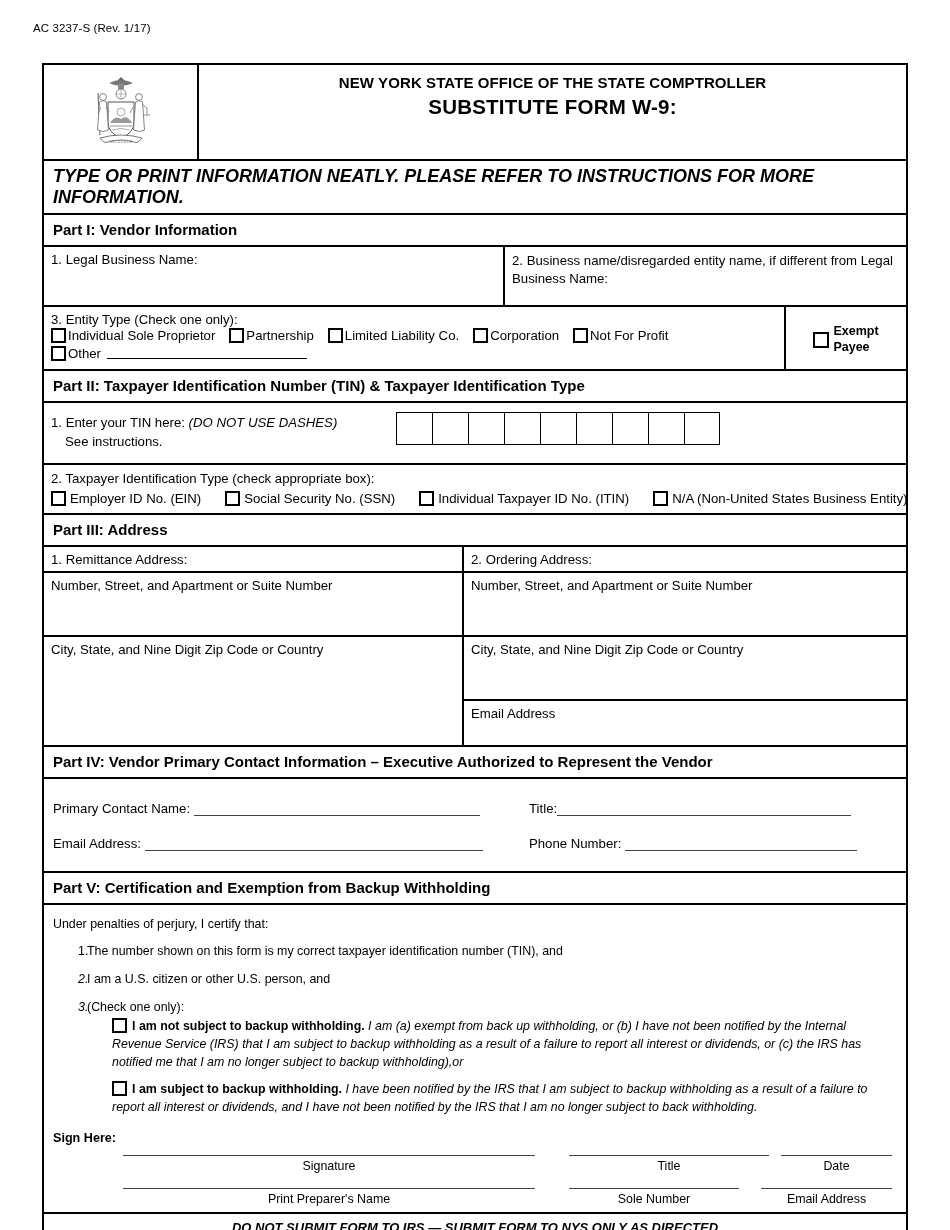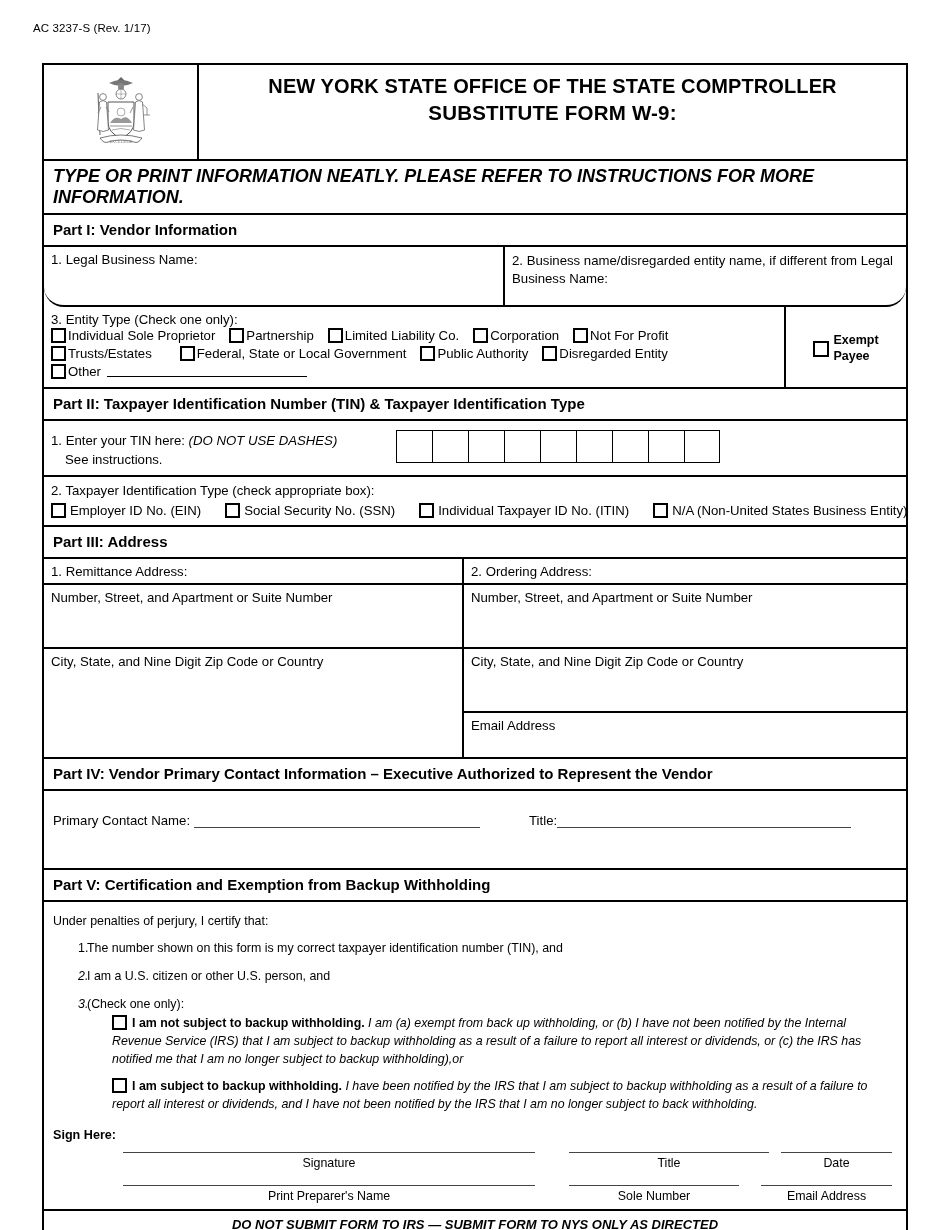--- a/index.html
+++ b/index.html
@@ -43,21 +43,21 @@
     align-items: center;
     justify-content: center;
     padding: 6px 0;
   }
   .hdr-titles {
     flex: 1;
     text-align: center;
     padding: 8px 6px 10px 6px;
     box-sizing: border-box;
   }
-  .t1 { font-size: 20px; font-weight: bold; letter-spacing: 0.1px; line-height: 1.3; }
+  .t1 { font-size: 15px; font-weight: bold; letter-spacing: 0.1px; line-height: 1.3; }
   .t2 { font-size: 20.5px; font-weight: bold; letter-spacing: 0.2px; line-height: 1.35; }
   .t3 { font-size: 16.5px; font-weight: bold; letter-spacing: 0.1px; line-height: 1.3; }
 
   .banner {
     border-bottom: 2.5px solid #000;
     font-style: italic;
     font-weight: bold;
     font-size: 18px;
     padding: 5px 0 5px 9px;
   }
@@ -66,21 +66,21 @@
     font-weight: bold;
     font-size: 15px;
     padding: 6px 0 7px 9px;
   }
   .row { display: flex; }
   .cell { box-sizing: border-box; padding: 5px 6px 4px 7px; font-size: 13.2px; }
   .vline { border-right: 2.5px solid #000; }
   .hline { border-bottom: 2.5px solid #000; }
 
   
-  .names-row { border-bottom: 2.5px solid #000; border-radius: 20px; }
+  .names-row { border-bottom: 2.5px solid #000; }
   .name-left { width: 461px; height: 58px; }
   .name-right { flex: 1; height: 58px; line-height: 1.35; }
 
   
   .entity-row { border-bottom: 2.5px solid #000; display: flex; }
   .entity-main { flex: 1; padding: 5px 0 5px 7px; box-sizing: border-box; }
   .entity-exempt {
     width: 120px;
     box-sizing: border-box;
     display: flex;
@@ -110,21 +110,21 @@
   .ent-line .lbl { margin-left: 2px; margin-right: 14px; }
   .exempt-txt { font-weight: bold; font-size: 12.5px; line-height: 1.25; margin-left: 4px; }
   .ul-blank {
     display: inline-block;
     border-bottom: 1.3px solid #000;
     height: 12px;
     vertical-align: -1px;
   }
 
   
-  .tin-row { border-bottom: 2.5px solid #000; padding: 8px 0 6px 7px; display: flex; }
+  .tin-row { border-bottom: 2.5px solid #000; padding: 8px 0 12px 7px; display: flex; }
   .tin-label { font-size: 13.2px; line-height: 1.45; padding-top: 2px; }
   .tin-boxes { display: flex; margin-left: 59px; margin-top: 1px; }
   .tin-box {
     width: 36px;
     height: 33px;
     border: 1.6px solid #000;
     border-right: none;
     box-sizing: border-box;
     background: #fff;
   }
@@ -240,23 +240,20 @@
   </div>
 
   <div class="entity-row">
     <div class="entity-main vline">
       <div class="ent-line" style="margin-bottom:1px;">3. Entity Type (Check one only):</div>
 
       <div class="ent-line">
         <span class="ck"></span><span class="lbl">Individual Sole Proprietor</span><span class="ck"></span><span class="lbl">Partnership</span><span class="ck"></span><span class="lbl">Limited Liability Co.</span><span class="ck"></span><span class="lbl">Corporation</span><span class="ck"></span><span class="lbl">Not For Profit</span>
       </div>
 
-      <div class="ent-line">
-        <span class="ck"></span><span class="lbl" style="margin-right:28px;">Trusts/Estates</span><span class="ck"></span><span class="lbl">Federal, State or Local Government</span><span class="ck"></span><span class="lbl">Public Authority</span><span class="ck"></span><span class="lbl">Disregarded Entity</span>
-      </div>
 
       <div class="ent-line">
         <span class="ck"></span><span class="lbl" style="margin-right:6px;">Other</span><span class="ul-blank" style="width:200px;"></span>
       </div>
     </div>
     <div class="entity-exempt">
       <span class="ck-lg"></span>
       <span class="exempt-txt">
         <span>Exempt</span><br>
         <span>Payee</span>
@@ -331,20 +328,28 @@
 
   <div class="contact-body">
     <div class="contact-line">
       <span style="width:9px;"></span>
       <span class="c-lbl">Primary Contact Name:</span>
       <span class="c-rule" style="width:286px;"></span>
       <span style="width:49px;"></span>
       <span class="c-lbl">Title:</span>
       <span class="c-rule" style="width:294px; margin-left:0;"></span>
     </div>
+    <div class="contact-line" style="margin-bottom:0;">
+      <span style="width:9px;"></span>
+      <span class="c-lbl">Email Address:</span>
+      <span class="c-rule" style="width:338px;"></span>
+      <span style="width:46px;"></span>
+      <span class="c-lbl">Phone Number:</span>
+      <span class="c-rule" style="width:232px;"></span>
+    </div>
   </div>
 
   <div class="part-head">Part V: Certification and Exemption from Backup Withholding</div>
 
   <div class="cert-body">
     <div class="cert-intro">Under penalties of perjury, I certify that:</div>
 
     <div class="cert-item">
       <div class="cert-num">1.</div>
       <div class="cert-txt">The number shown on this form is my correct taxpayer identification number (TIN), and</div>

